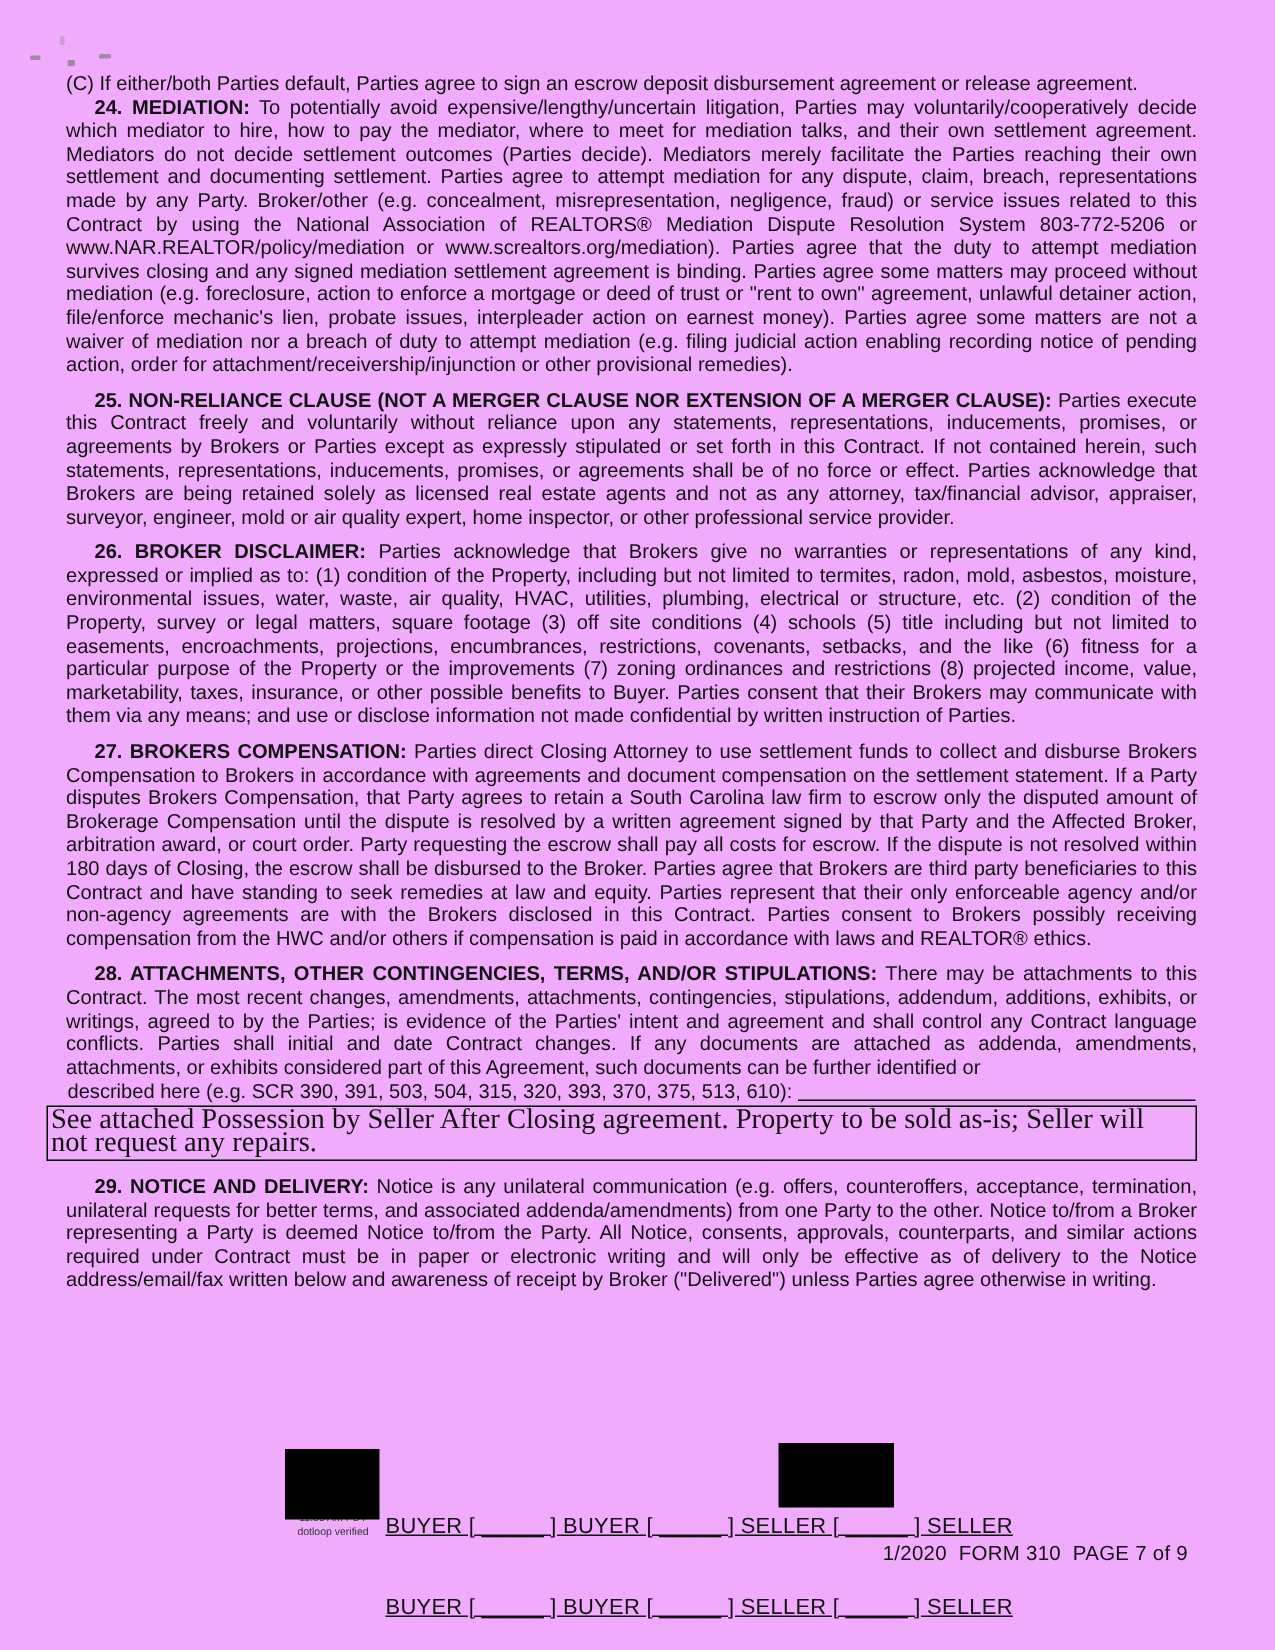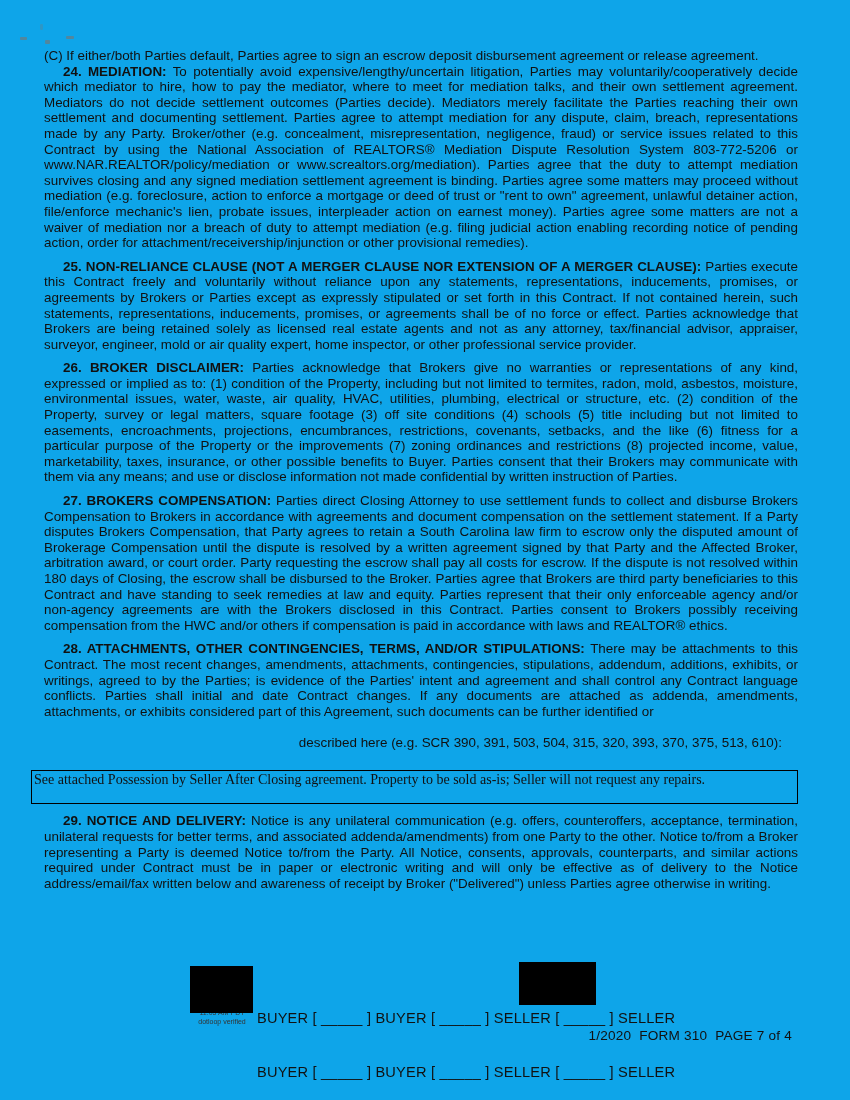--- a/index.html
+++ b/index.html
@@ -1,19 +1,19 @@
 <!DOCTYPE html>
 <html><head>
 <meta charset="utf-8">
 <style>
   html,body{margin:0;padding:0;background:#e8e8e8;}
   .page{
     position:relative;
     width:850px;height:1100px;
-    background:#0ea5e9;
+    background:#f0abfc;
     font-family:"Liberation Sans", sans-serif;
     color:#111;
     overflow:hidden;
     margin:0 auto;
   }
   .content{
     position:absolute;
     left:0;top:0;
     width:850px;
     padding:48px 52px 0 44px;
@@ -25,37 +25,36 @@
     line-height:15.6px;
     text-align:justify;
   }
   .para.tight{margin:0;}
   .para b{font-weight:bold;margin-left:19px;}
   .desc-line{
     display:flex;
     align-items:flex-end;
     font-size:13.4px;
     line-height:15.6px;
-    margin:16px;
-    flex-direction:column;
+    margin:1px;
   }
   .desc-line .fill-underline{
     flex:1;
     border-bottom:1.6px solid #000;
     margin:0 0 2px 4px;
     height:10px;
   }
   .attach-box{
     border:1.6px solid #000;
     margin:0 0 0 -13px;
-    padding:1px 6px 16px 2px;
+    padding:1px 6px 3px 2px;
     width:767px;
     box-sizing:border-box;
     font-family:"Liberation Serif", serif;
-    font-size:14px;
+    font-size:19px;
     line-height:15.5px;
     text-align:left;
   }
   .attach-gap{height:9px;}
   
   .redaction{
     position:absolute;
     background:#000;
     z-index:3;
   }
@@ -70,21 +69,21 @@
     z-index:1;
   }
   .sig-block{
     position:absolute;
     left:257px;top:973px;
     font-size:14.6px;
     line-height:18px;
     white-space:pre;
     z-index:2;
   }
-  .sig-line{letter-spacing:0.2px;}
+  .sig-line{letter-spacing:0.2px;text-decoration:underline;}
   .form-info{
     position:absolute;
     right:58px;top:1028px;
     font-size:13.6px;
     white-space:pre;
     letter-spacing:0.2px;
   }
   .artifact{
     position:absolute;
     background:#777;
@@ -139,15 +138,15 @@
   <div class="redaction" style="left:190px;top:966px;width:63px;height:47px;"></div>
 
   <div class="sig-block">
     <div class="sig-line">BUYER [ _____ ] BUYER [ _____ ] SELLER [ _____ ] SELLER</div>
     <div class="sig-line">BUYER [ _____ ] BUYER [ _____ ] SELLER [ _____ ] SELLER</div>
     
   </div>
 
   <div class="redaction" style="left:519px;top:962px;width:77px;height:43px;"></div>
 
-  <div class="form-info">1/2020  FORM 310  PAGE 7 of 4</div>
+  <div class="form-info">1/2020  FORM 310  PAGE 7 of 9</div>
 
 </div>
 
 </body></html>

